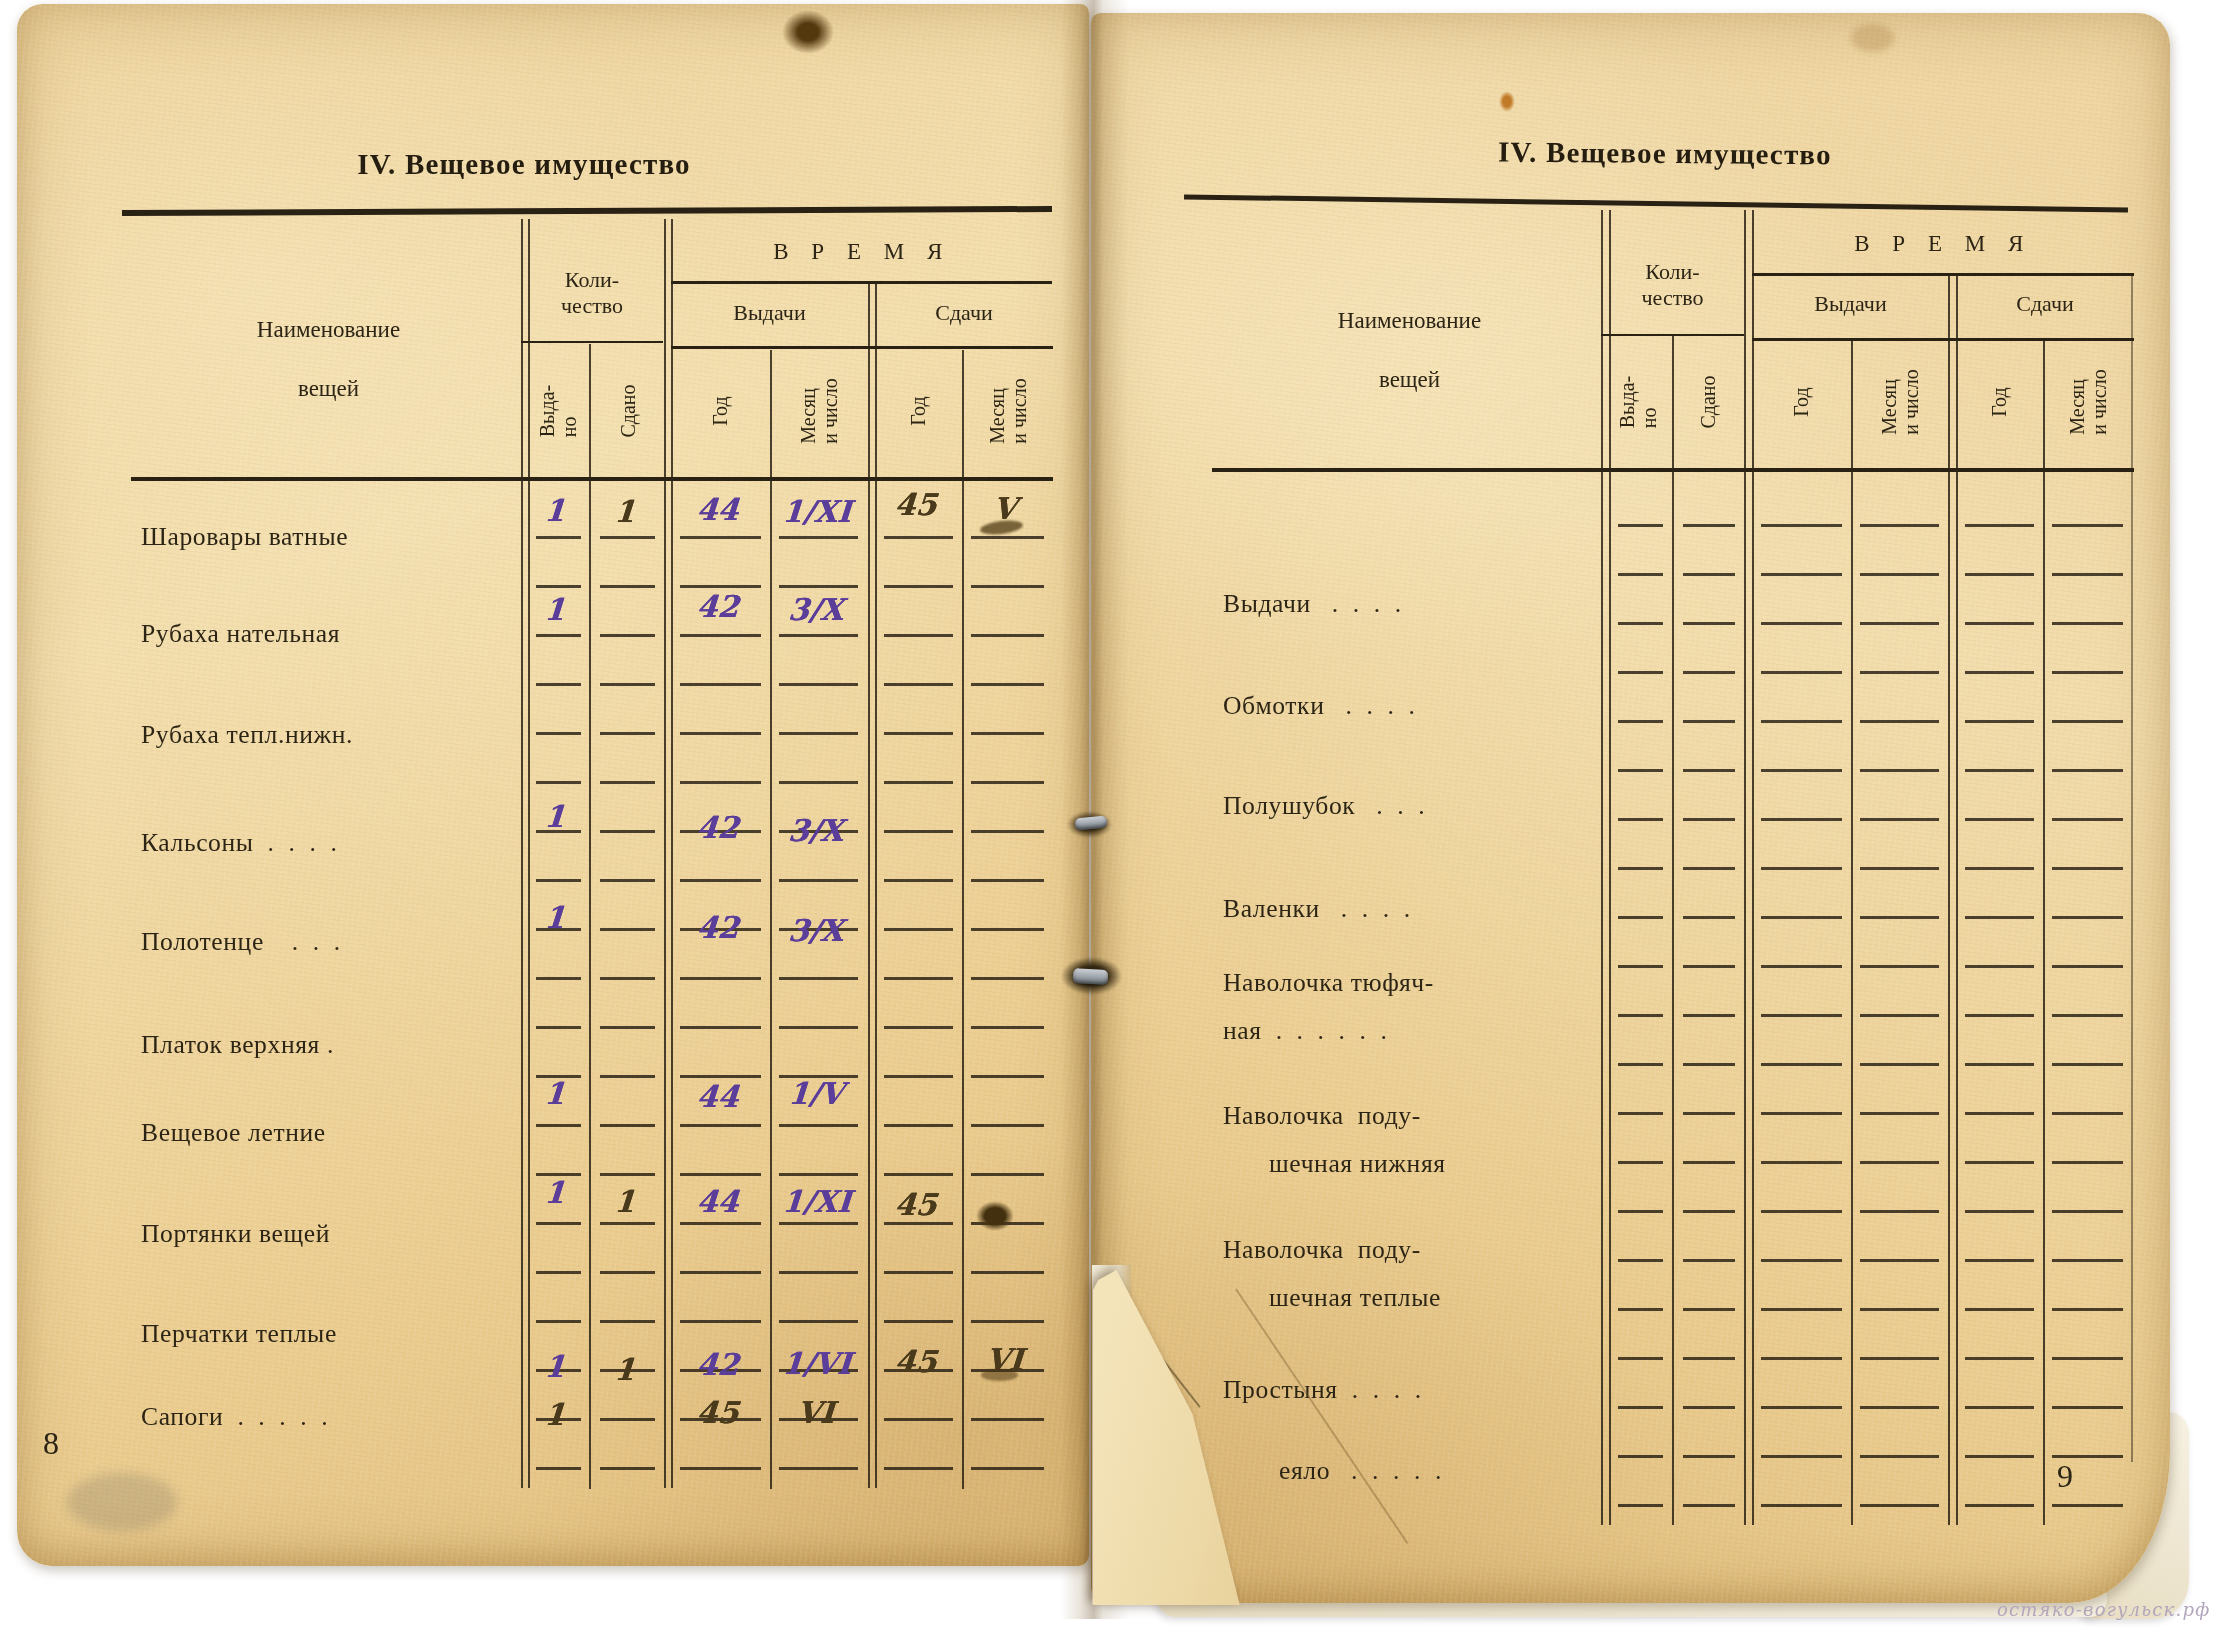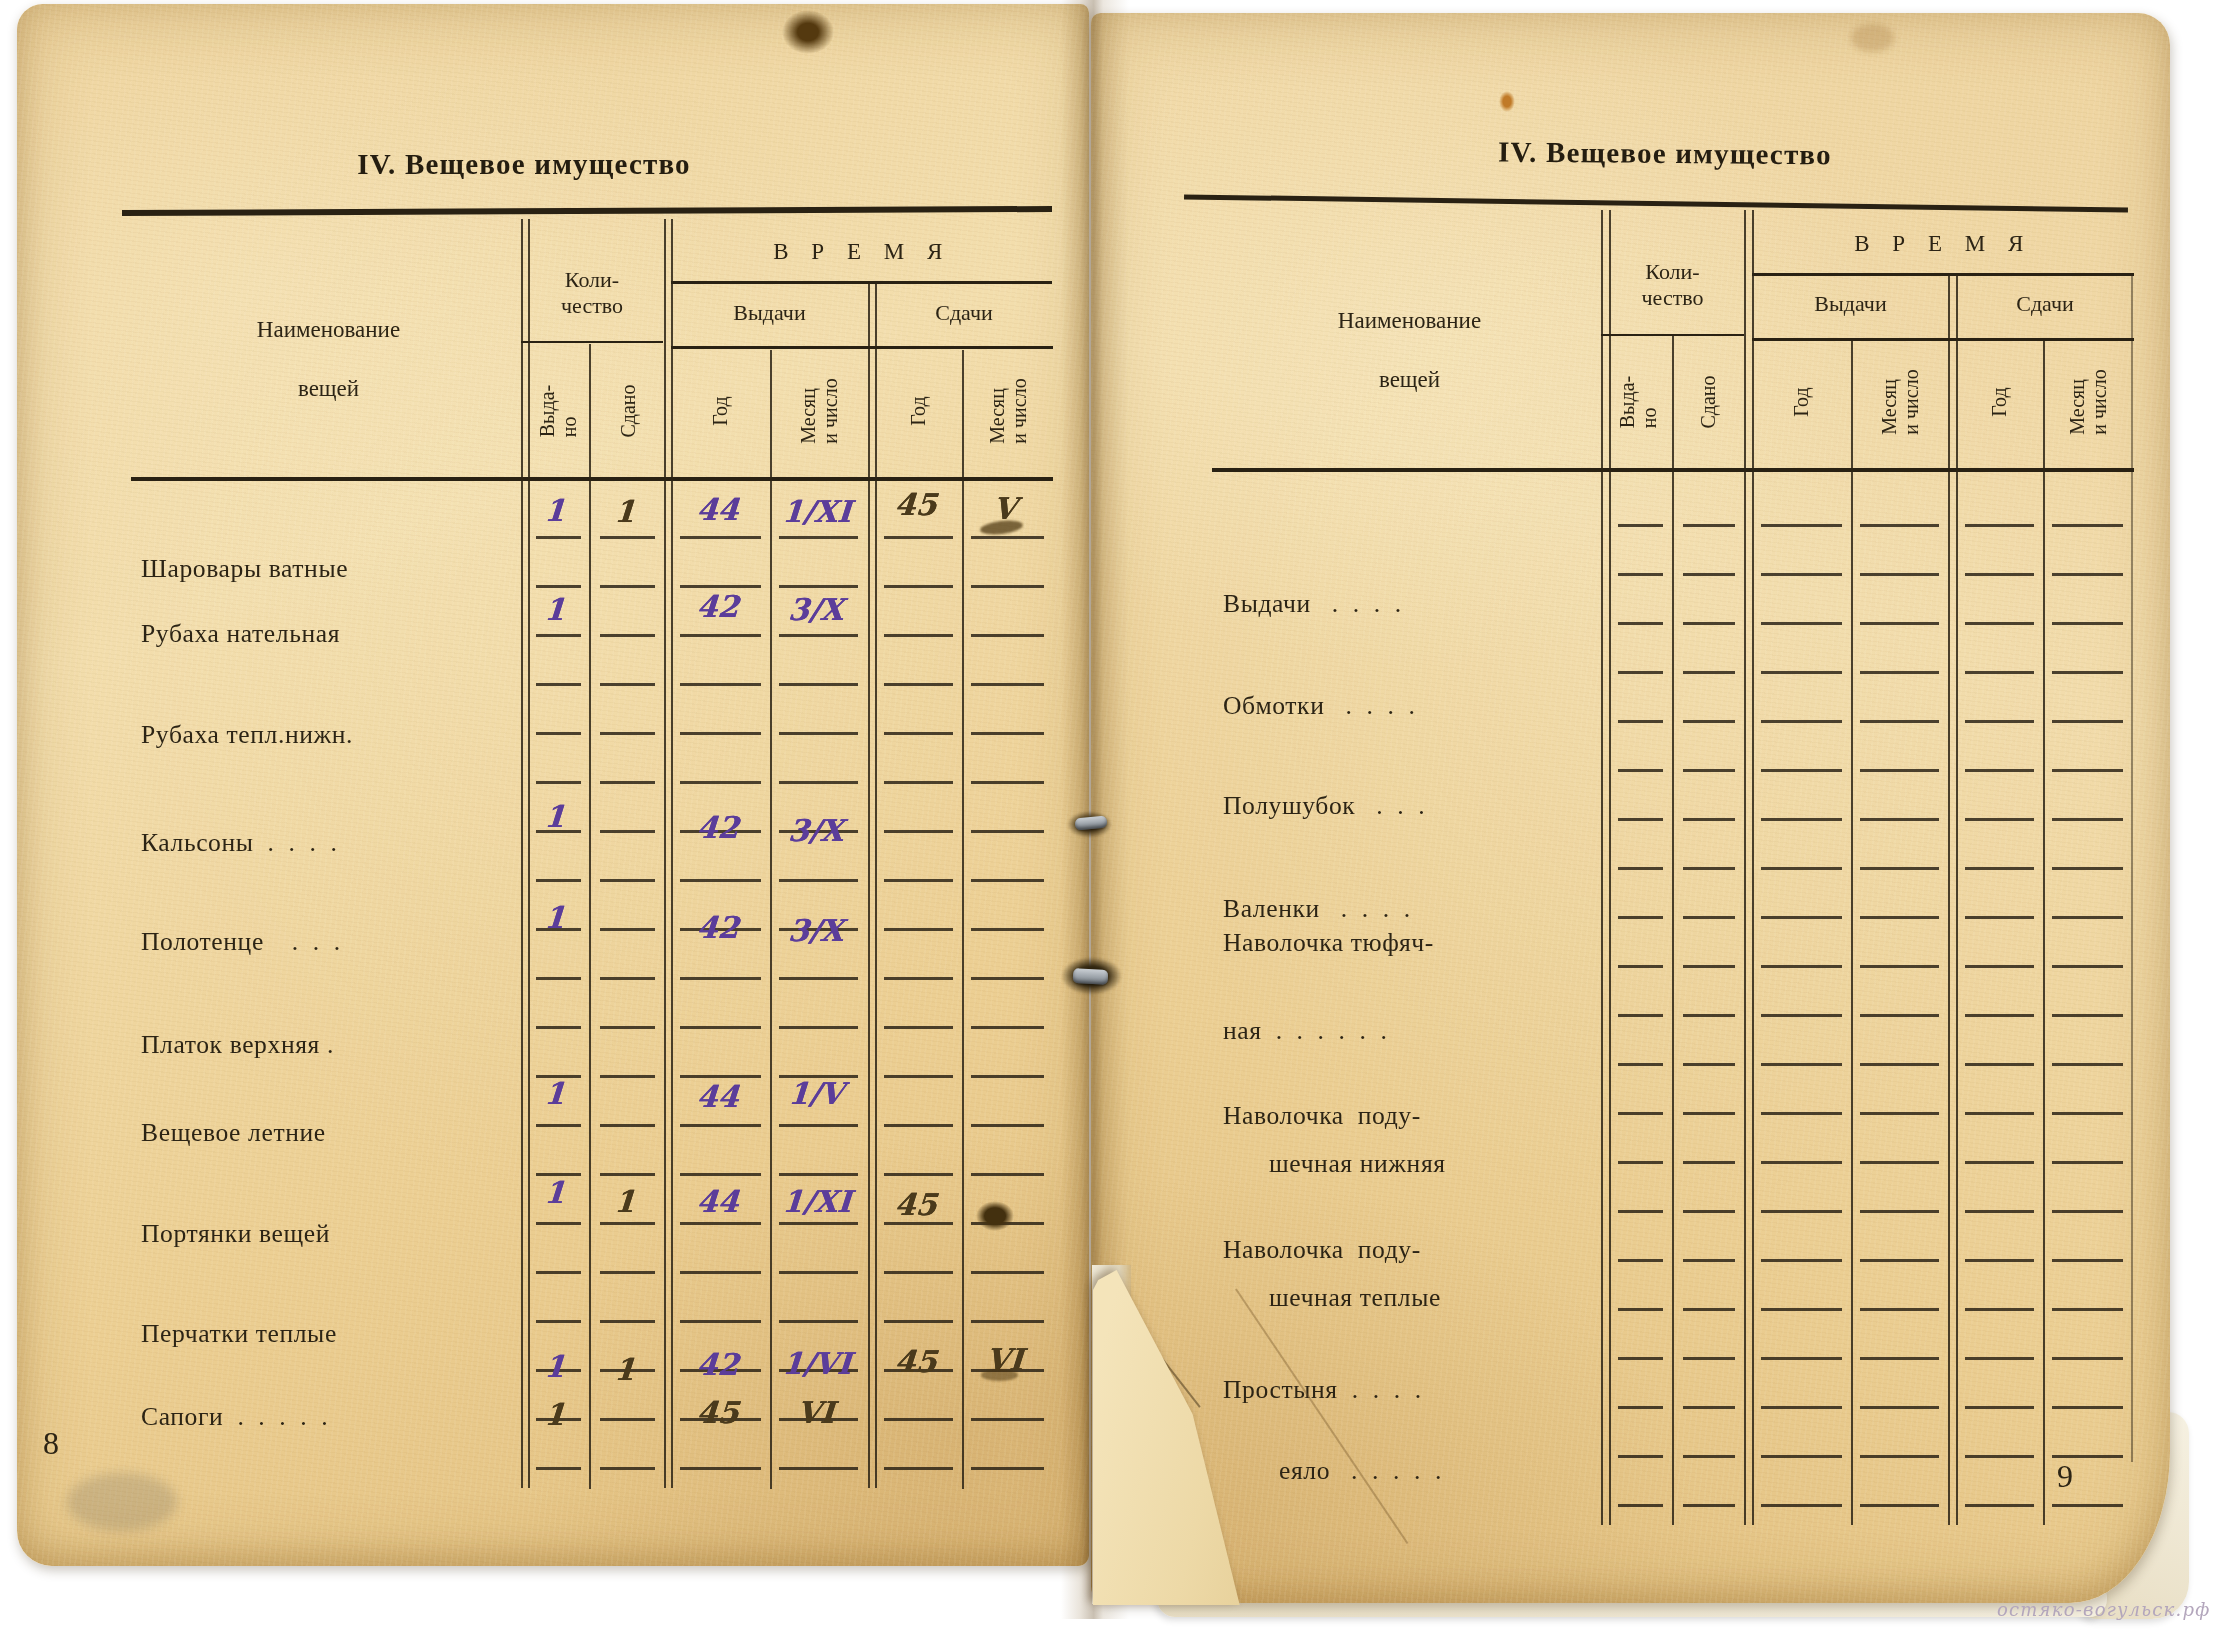--- a/index.html
+++ b/index.html
@@ -130,21 +130,21 @@
   <div class="dashcol" style="left:771px;top:482px;width:95px;height:1006px;">
       <div></div>
     </div>
   <div class="dashcol" style="left:876px;top:482px;width:85px;height:1006px;">
       <div></div>
     </div>
   <div class="dashcol" style="left:963px;top:482px;width:89px;height:1006px;">
       <div></div>
     </div>
 
-  <div class="item" style="left:141px;top:522px;margin-top:32px;">Шаровары ватные</div>
+  <div class="item" style="left:141px;top:522px;">Шаровары ватные</div>
   <div class="item" style="left:141px;top:619px;">Рубаха нательная</div>
   <div class="item" style="left:141px;top:720px;">Рубаха тепл.нижн.</div>
   <div class="item" style="left:141px;top:828px;">Кальсоны  .  .  .  .</div>
   <div class="item" style="left:141px;top:927px;">Полотенце    .  .  .</div>
   <div class="item" style="left:141px;top:1030px;">Платок верхняя .</div>
   <div class="item" style="left:141px;top:1118px;">Вещевое летние</div>
   <div class="item" style="left:141px;top:1219px;">Портянки вещей</div>
   <div class="item" style="left:141px;top:1319px;">Перчатки теплые</div>
   <div class="item" style="left:141px;top:1402px;">Сапоги  .  .  .  .  .</div>
 
@@ -251,21 +251,21 @@
       <div></div>
     </div>
   <div class="dashcol r" style="left:2044px;top:472px;width:87px;height:1053px;">
       <div></div>
     </div>
 
   <div class="item" style="left:1223px;top:589px;">Выдачи   .  .  .  .</div>
   <div class="item" style="left:1223px;top:691px;">Обмотки   .  .  .  .</div>
   <div class="item" style="left:1223px;top:791px;">Полушубок   .  .  .</div>
   <div class="item" style="left:1223px;top:894px;">Валенки   .  .  .  .</div>
-  <div class="item" style="left:1223px;top:928px;text-align:right;">Наволочка тюфяч-</div>
+  <div class="item" style="left:1223px;top:968px;text-align:right;">Наволочка тюфяч-</div>
   <div class="item" style="left:1223px;top:1016px;">ная  .  .  .  .  .  .</div>
   <div class="item" style="left:1223px;top:1101px;">Наволочка  поду-</div>
   <div class="item" style="left:1269px;top:1149px;">шечная нижняя</div>
   <div class="item" style="left:1223px;top:1235px;">Наволочка  поду-</div>
   <div class="item" style="left:1269px;top:1283px;">шечная теплые</div>
   <div class="item" style="left:1223px;top:1375px;">Простыня  .  .  .  .</div>
   <div class="item" style="left:1279px;top:1456px;">еяло   .  .  .  .  .</div>
 
   <div class="pnum" style="left:2057px;top:1458px;">9</div>
 

